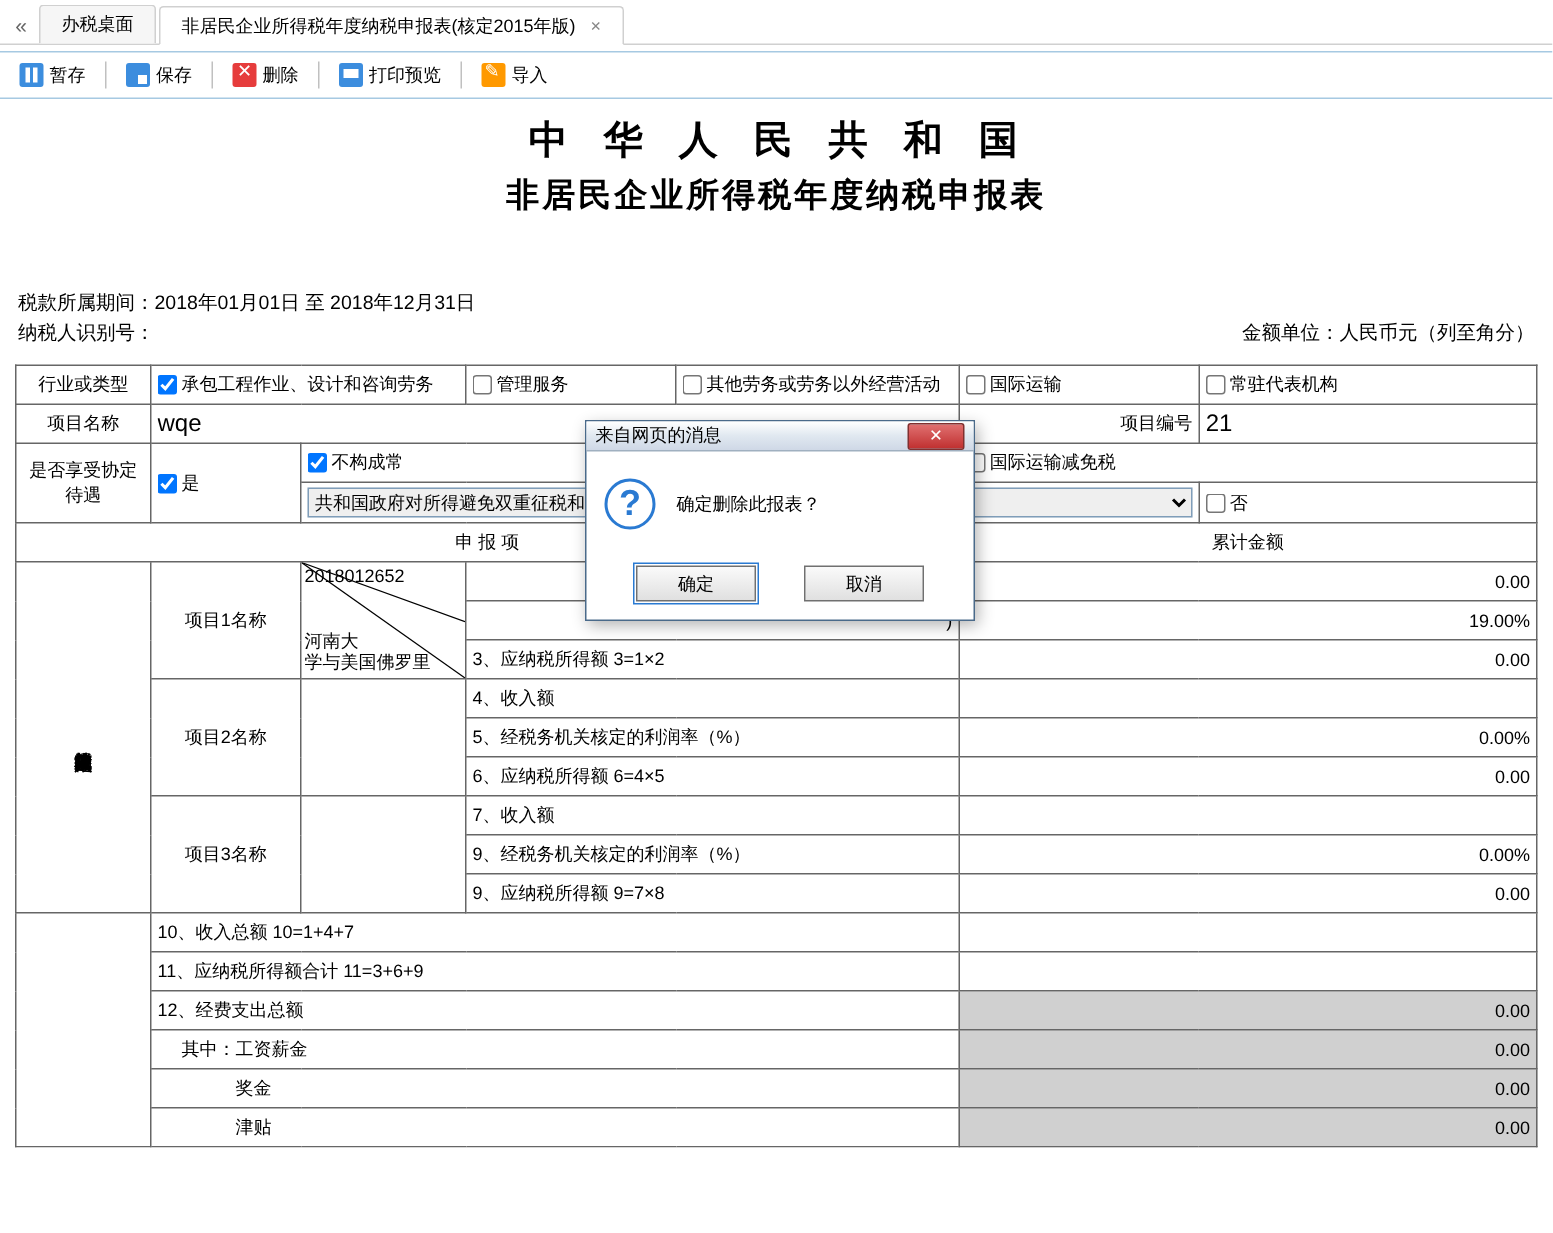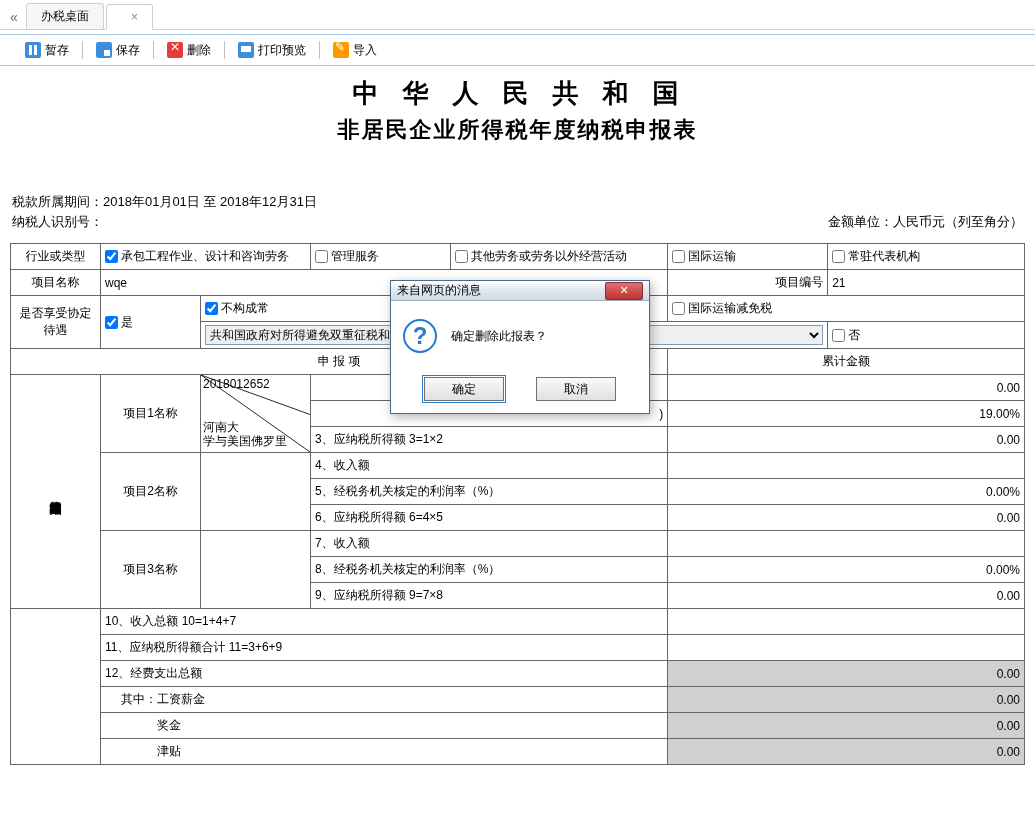--- a/index.html
+++ b/index.html
@@ -2,21 +2,21 @@
 <html><head>
 <meta charset="utf-8">
 <style>
   * { box-sizing: border-box; margin: 0; padding: 0; }
   body { font-family: "Microsoft YaHei", SimSun, Arial, sans-serif; font-size: 12px; background: #fff; color: #000; width: 1035px; }
   .tab-bar { height: 30px; background: #fff; border-bottom: 1px solid #d0d0d0; display: flex; align-items: flex-end; padding-left: 4px; }
   .tab-back { width: 20px; height: 24px; display: flex; align-items: center; justify-content: center; cursor: pointer; color: #666; font-size: 14px; }
   .tab { height: 26px; border: 1px solid #d0d0d0; border-bottom: none; padding: 4px 14px; margin-left: 2px; background: #f6f6f6; border-top-left-radius: 3px; border-top-right-radius: 3px; display: flex; align-items: center; }
   .tab.active { background: #fff; border-bottom: 1px solid #fff; margin-bottom: -1px; }
   .tab-close { margin-left: 10px; color: #888; cursor: pointer; }
-  .toolbar { height: 32px; border: 1px solid #a6c9e2; border-left: none; border-right: none; background: #ffffff; display: flex; align-items: center; padding: 0 16px; margin-top: 4px; }
+  .toolbar { height: 32px; border: 1px solid #a6c9e2; border-left: none; border-right: none; background: #ffffff; display: flex; align-items: center; padding: 0 4px; margin-top: 4px; }
   .toolbtn { display: flex; align-items: center; padding: 3px 6px; margin: 0 2px; cursor: pointer; border: 1px solid transparent; }
   .tsep { width: 1px; height: 18px; background: #c0c0c0; margin: 0 4px; }
   .ticon { width: 16px; height: 16px; display: inline-block; margin-right: 4px; border-radius: 2px; }
   .ticon.pause { background: #3c8dde; position: relative; }
   .ticon.pause::before { content:""; position:absolute; left:4px; top:3px; width:3px; height:10px; background:#fff; }
   .ticon.pause::after  { content:""; position:absolute; left:9px; top:3px; width:3px; height:10px; background:#fff; }
   .ticon.save { background: #3c8dde; position: relative; }
   .ticon.save::after { content:""; position:absolute; right:2px; bottom:2px; width:6px; height:6px; background:#fff; }
   .ticon.delete { background: #e63c3c; position: relative; }
   .ticon.delete::before { content:"✕"; color:#fff; position:absolute; left:3px; top:-2px; font-size:12px; }
@@ -31,21 +31,21 @@
   .t2 { font-size: 22px; font-weight: bold; font-family: SimSun, serif; letter-spacing: 2px; margin-top: 4px; }
   .t3 { font-size: 13px; font-weight: bold; margin-top: 6px; }
   .dd { border: 1px solid #7f9db9; height: 20px; font-size: 12px; width: 160px; }
 
   table.form { width: 100%; border-collapse: collapse; margin-top: 10px; }
   table.form td, table.form th { border: 1px solid #666; font-size: 12px; padding: 3px 4px; height: 26px; }
   .center { text-align: center; }
   .right-t { text-align: right; }
   .grey { background: #d0d0d0; }
   .val { text-align: right; padding-right: 4px; }
-  input.flat { border: none; width: 100%; font-size: 12px; background: transparent; }
+  input.flat { border: none; width: 100%; font-size: 16px; background: transparent; }
   .chk { vertical-align: middle; margin: 0 3px 0 0; }
   .small-svg { position: relative; }
   .cross-lines { position: absolute; left: 0; top: 0; width: 100%; height: 100%; pointer-events: none; }
   .dialog { position: absolute; left: 390px; top: 280px; width: 260px; border: 1px solid #4a6a8a; background: #fff; box-shadow: 2px 3px 10px rgba(0,0,0,0.3); font-size: 12px; }
   .dtitle { height: 20px; background: linear-gradient(#ffffff,#e0e8f0 50%,#cfd8e6); border-bottom: 1px solid #a0b0c0; display:flex; align-items:center; padding: 0 6px; font-size:12px; }
   .dclose { margin-left:auto; width:38px; height:18px; background: linear-gradient(#e07070,#c03030); color:#fff; border:1px solid #803030; border-radius:2px; display:flex; align-items:center; justify-content:center; font-size:11px; }
   .dbody { padding: 16px 12px; display: flex; align-items: center; min-height: 70px; }
   .dicon { width: 34px; height: 34px; border-radius: 50%; background:#fff; border:2px solid #2a7ad2; display:flex; align-items:center; justify-content:center; color:#2a7ad2; font-size:24px; font-weight:bold; margin-right:14px; flex-shrink:0; }
   .dbtns { padding: 6px 10px 12px; display:flex; justify-content:center; gap:32px; }
   .dbtn { width: 80px; height: 24px; border: 1px solid #707070; background: linear-gradient(#fafafa,#e0e0e0); font-size: 12px; cursor:pointer; }
@@ -54,20 +54,21 @@
 </style>
 </head>
 <body>
 
 <div class="tab-bar">
   <div class="tab-back">«</div>
   <div class="tab">
       <span>办税桌面</span>
     </div>
   <div class="tab active">
+    <span>非居民企业所得税年度纳税申报表(核定2015年版)</span>
     <span class="tab-close">×</span>
   </div>
 </div>
 
 <div class="toolbar">
   <div class="toolbtn">
       <span class="ticon pause"></span>
       <span>暂存</span>
     </div>
   <div class="tsep"></div>
@@ -186,21 +187,21 @@
       <td colspan="2" class="val">0.00</td>
     </tr>
 
     <tr>
       <td rowspan="3" class="center">项目3名称</td>
       <td rowspan="3"></td>
       <td colspan="3">7、收入额</td>
       <td colspan="2" class="val"></td>
     </tr>
     <tr>
-      <td colspan="3">8、经税务机关核定的利润率（%）</td>
+      <td colspan="3">9、经税务机关核定的利润率（%）</td>
       <td colspan="2" class="val">0.00%</td>
     </tr>
     <tr>
       <td colspan="3">9、应纳税所得额  9=7×8</td>
       <td colspan="2" class="val">0.00</td>
     </tr>
 
     <tr>
       <td rowspan="8"></td>
       <td colspan="5">10、收入总额  10=1+4+7</td>

